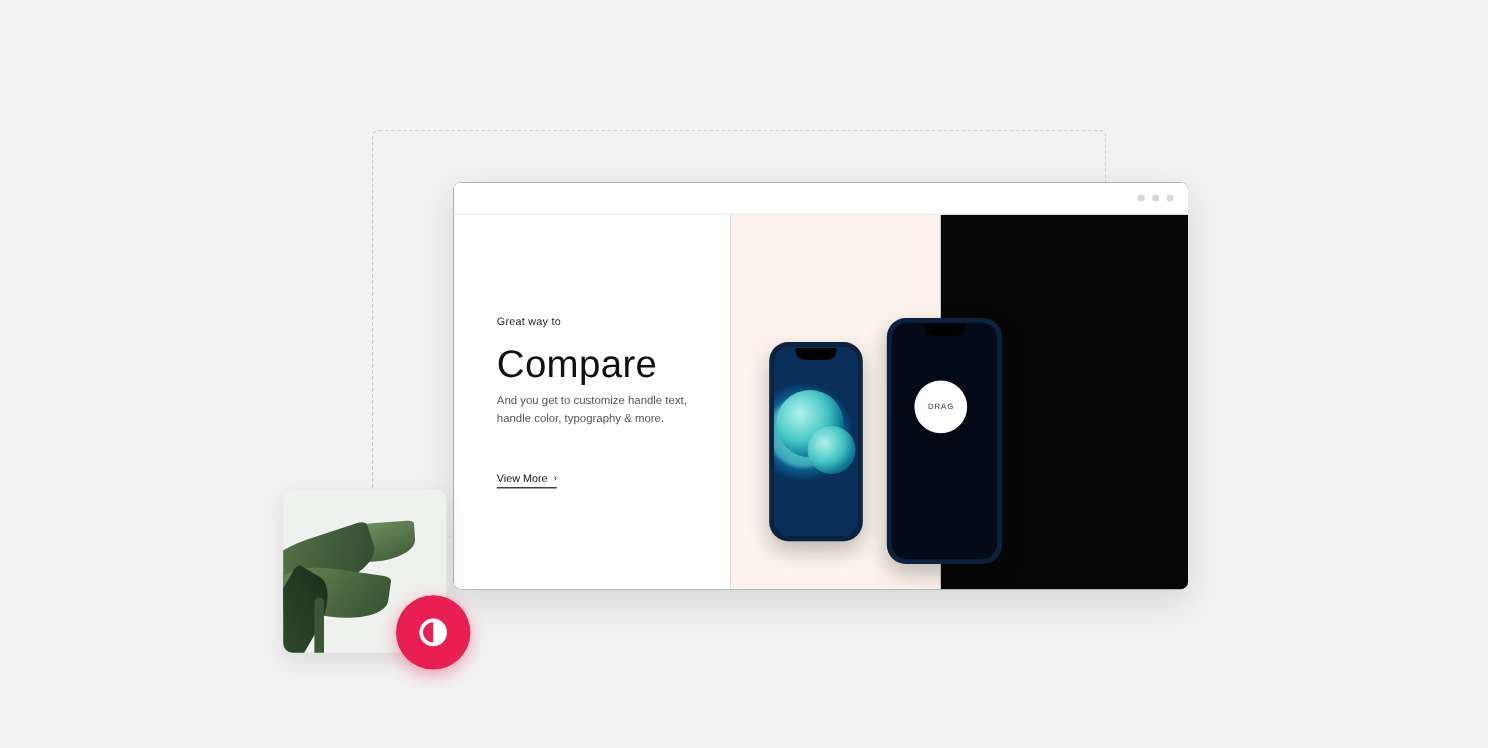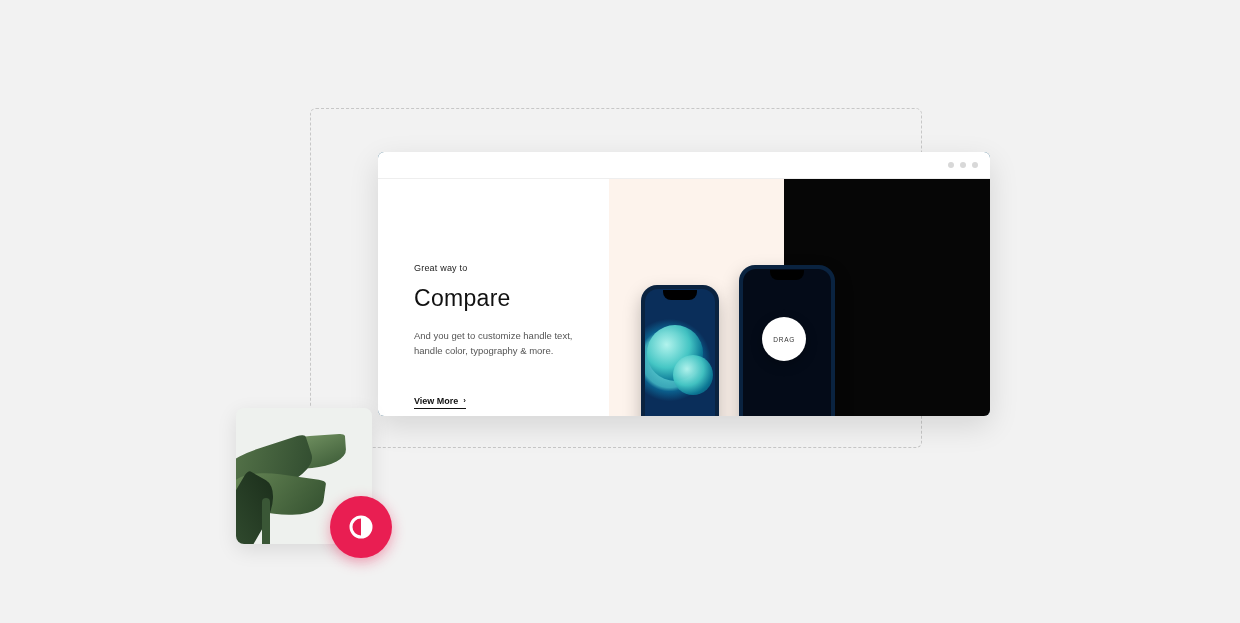--- a/index.html
+++ b/index.html
@@ -20,21 +20,21 @@
       height: 340px;
       border: 1px dashed #c7c7c7;
       border-radius: 6px;
     }
 
     .browser {
       position: absolute;
       left: 378px;
       top: 152px;
       width: 612px;
-      height: 264px;
+      height: 339px;
       background: #0c4a6e;
       border-radius: 6px;
       box-shadow: 0 10px 30px rgba(0,0,0,0.12);
       overflow: hidden;
     }
 
     .browser-chrome {
       height: 27px;
       background: #ffffff;
       border-bottom: 1px solid #eeeeee;
@@ -61,43 +61,42 @@
       padding: 84px 0 0 36px;
       background: #ffffff;
     }
     .eyebrow {
       font-size: 9px;
       color: #222;
       letter-spacing: 0.2px;
       margin-bottom: 12px;
     }
     .title {
-      font-size: 23px;
+      font-size: 32px;
       font-weight: 400;
       color: #111;
-      margin-bottom: 16px;
+      margin-bottom: 5px;
       letter-spacing: 0.3px;
     }
     .desc {
       font-size: 9.5px;
       color: #555;
       line-height: 1.6;
       margin-bottom: 32px;
       max-width: 160px;
     }
     .view-more {
       display: inline-flex;
       font-size: 9px;
       color: #111;
       text-decoration: none;
       border-bottom: 1px solid #111;
       padding-bottom: 2px;
       gap: 5px;
       cursor: pointer;
-      font-weight: bold;
     }
     .view-more .chev {
       font-size: 8px;
     }
 
     .compare-pane {
       flex: 1;
       position: relative;
       overflow: hidden;
     }

